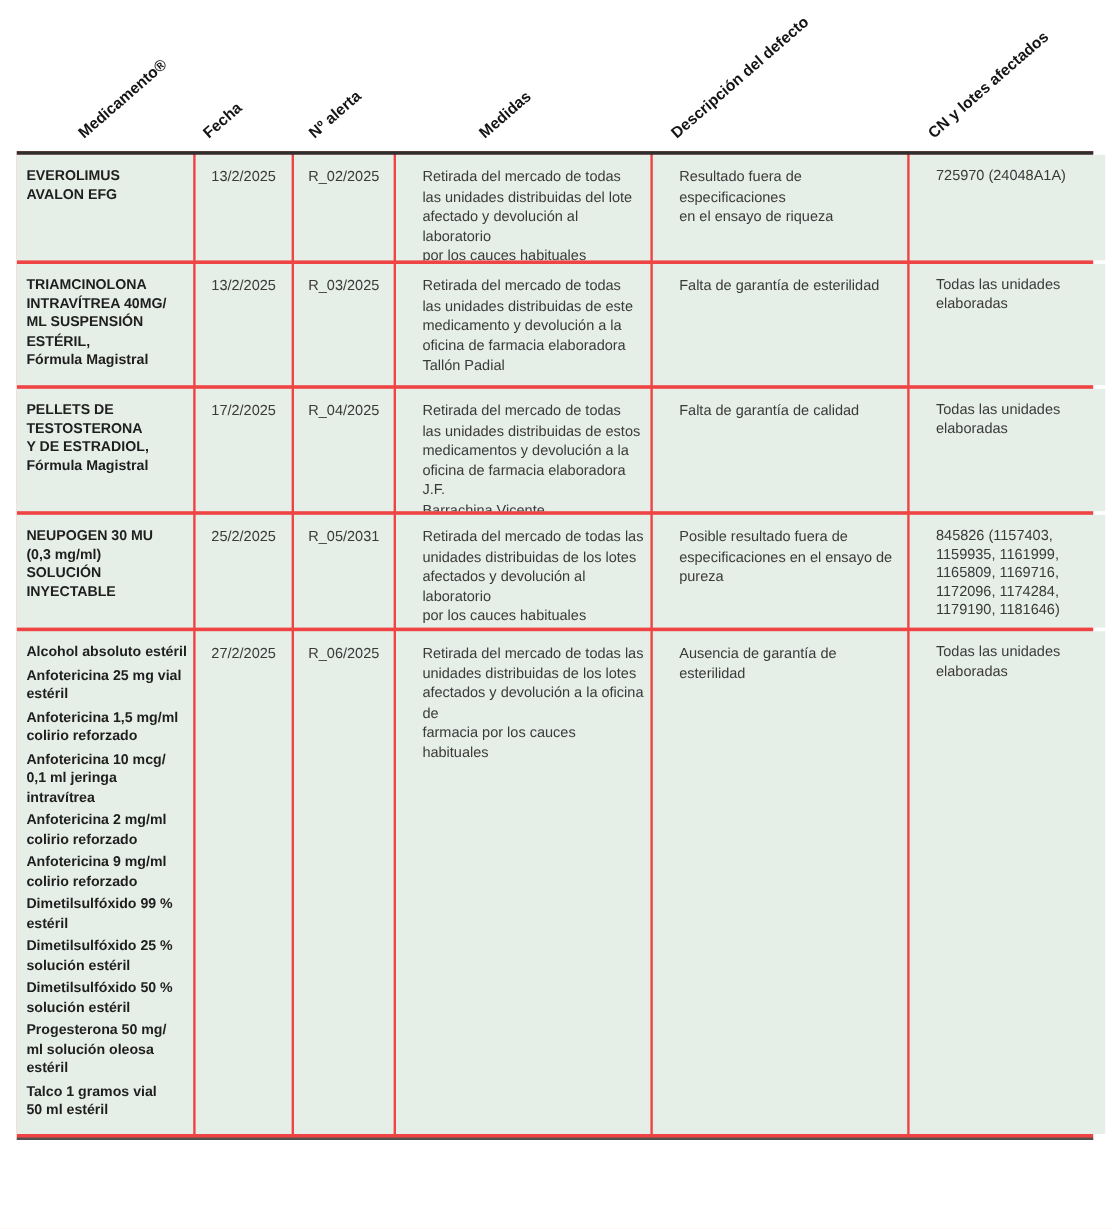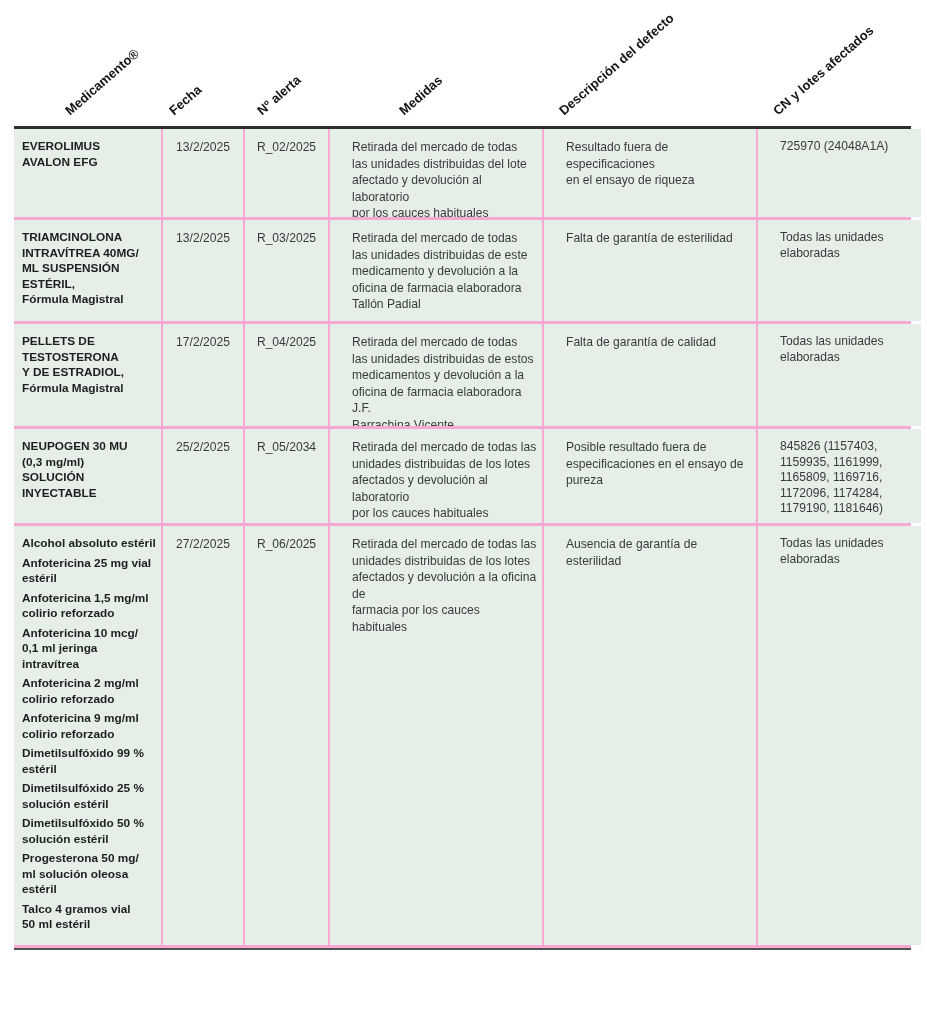--- a/index.html
+++ b/index.html
@@ -35,21 +35,21 @@
   .h3{left:392px;}
   .h4{left:552px;}
   .h5{left:766px;}
   
   .grid{
     display:grid;
     grid-template-columns:147px 80px 83px 212px 212px 163px;
     grid-template-rows:88px 101px 102px 94px auto;
     column-gap:2px;
     row-gap:3px;
-    background:#f9a8d4;
+    background:#ef4444;
     border-top:3px solid #2e2e2e;
     border-bottom:2px solid #515151;
     padding-bottom:3px;
   }
   .row{display:contents;}
   .cell{
     background:#e6eee8;
     padding:10px 4px 8px 22px;
     font-size:12.1px;
     line-height:16.5px;
@@ -135,21 +135,21 @@
       <div class="cell cn">Todas las unidades
 elaboradas</div>
     </div>
 
     <div class="row">
       <div class="cell med"><p>NEUPOGEN 30 MU
 (0,3 mg/ml)
 SOLUCIÓN
 INYECTABLE</p></div>
       <div class="cell center">25/2/2025</div>
-      <div class="cell center">R_05/2034</div>
+      <div class="cell center">R_05/2031</div>
       <div class="cell">Retirada del mercado de todas las
 unidades distribuidas de los lotes
 afectados y devolución al laboratorio
 por los cauces habituales</div>
       <div class="cell">Posible resultado fuera de
 especificaciones en el ensayo de
 pureza</div>
       <div class="cell cn">845826 (1157403,
 1159935, 1161999,
 1165809, 1169716,
@@ -162,21 +162,21 @@
 estéril</p><p>Anfotericina 1,5 mg/ml
 colirio reforzado</p><p>Anfotericina 10 mcg/
 0,1 ml jeringa
 intravítrea</p><p>Anfotericina 2 mg/ml
 colirio reforzado</p><p>Anfotericina 9 mg/ml
 colirio reforzado</p><p>Dimetilsulfóxido 99 %
 estéril</p><p>Dimetilsulfóxido 25 %
 solución estéril</p><p>Dimetilsulfóxido 50 %
 solución estéril</p><p>Progesterona 50 mg/
 ml solución oleosa
-estéril</p><p>Talco 4 gramos vial
+estéril</p><p>Talco 1 gramos vial
 50 ml estéril</p></div>
       <div class="cell center">27/2/2025</div>
       <div class="cell center">R_06/2025</div>
       <div class="cell">Retirada del mercado de todas las
 unidades distribuidas de los lotes
 afectados y devolución a la oficina de
 farmacia por los cauces habituales</div>
       <div class="cell">Ausencia de garantía de esterilidad</div>
       <div class="cell cn">Todas las unidades
 elaboradas</div>

